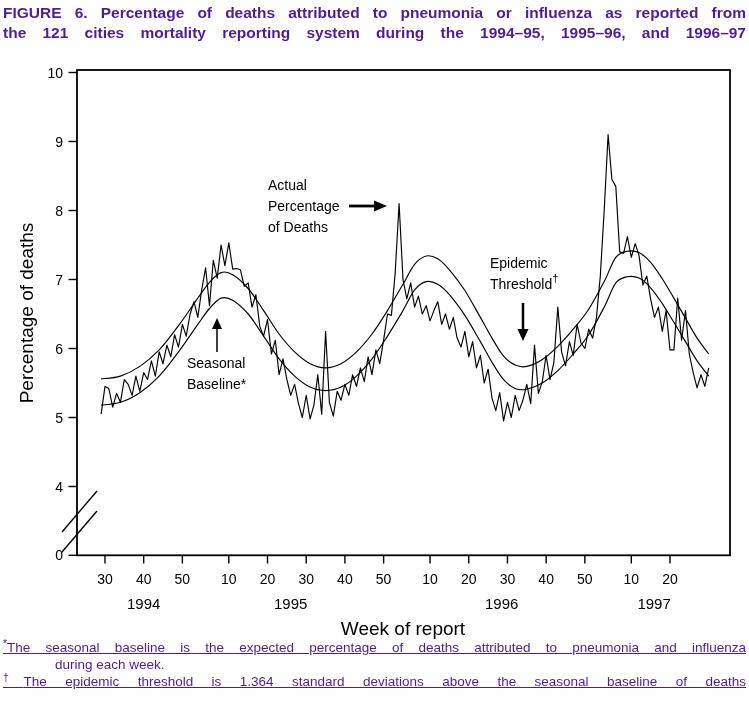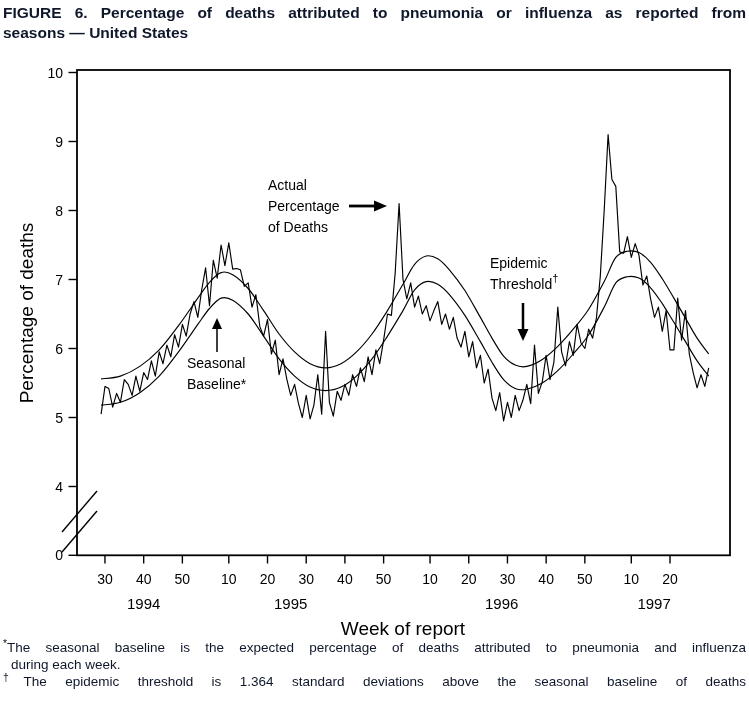--- a/index.html
+++ b/index.html
@@ -1,47 +1,47 @@
 <!DOCTYPE html>
 <html><head>
 <meta charset="utf-8">
 <style>
   html,body{margin:0;padding:0;background:#fff;}
   .page{position:relative;width:749px;height:713px;background:#fff;overflow:hidden;
-        font-family:"Liberation Sans",sans-serif;color:#0f172a;}
+        font-family:"Liberation Sans",sans-serif;color:#4c1d95;}
   .title{position:absolute;top:3px;left:3px;right:3px;font-weight:bold;
          font-size:15.5px;line-height:19.5px;letter-spacing:0px;}
   .t-just{text-align:justify;text-align-last:justify;}
   .chart-svg{position:absolute;top:0;left:0;}
   .chart-svg text{fill:#000;font-family:"Liberation Sans",sans-serif;}
   .tick{stroke:#000;stroke-width:1.4;}
   .frame{fill:none;stroke:#000;stroke-width:1.8;}
   .curve{fill:none;stroke:#000;stroke-width:1.15;stroke-linejoin:round;}
   .tick-label{font-size:14px;}
   .year-label{font-size:15px;}
   .axis-title{font-size:19px;}
   .ann{font-size:14px;}
   .ann-sup{font-size:11px;}
   .arrow-line{stroke:#000;}
   .arrow-head{fill:#000;stroke:none;}
   .break-slash{stroke:#000;stroke-width:1.4;fill:none;}
   .footnotes{position:absolute;top:639px;left:3px;right:3px;
              font-size:13.5px;line-height:17px;}
-  .fn-just{text-align:justify;text-align-last:justify;}
-  .fn-indent{padding-left:8px;}
+  .fn-just{text-align:justify;text-align-last:justify;text-decoration:underline;}
+  .fn-indent{padding-left:8px;margin-left:44px;}
   .footnotes sup{font-size:10.5px;line-height:0;}
 </style>
 </head>
 <body>
 
 <div class="page">
 
   <div class="title">
     <div class="t-just">FIGURE 6. Percentage of deaths attributed to pneumonia or influenza as reported from</div>
-    <div>seasons — United States</div>
+    <div class="t-just">the 121 cities mortality reporting system during the 1994–95, 1995–96, and 1996–97</div>
   </div>
 
   <svg class="chart-svg" id="plot" width="749" height="713" viewBox="0 0 749 713">
 
     <rect class="frame" x="77" y="70" width="653" height="485.3"></rect>
 
     <g id="g-yticks">
         <line x1="68.5" y1="555.3" x2="77" y2="555.3" class="tick"></line>
         <text x="63" y="560.3" text-anchor="end" class="tick-label">0</text>
         <line x1="68.5" y1="486.5" x2="77" y2="486.5" class="tick"></line>

